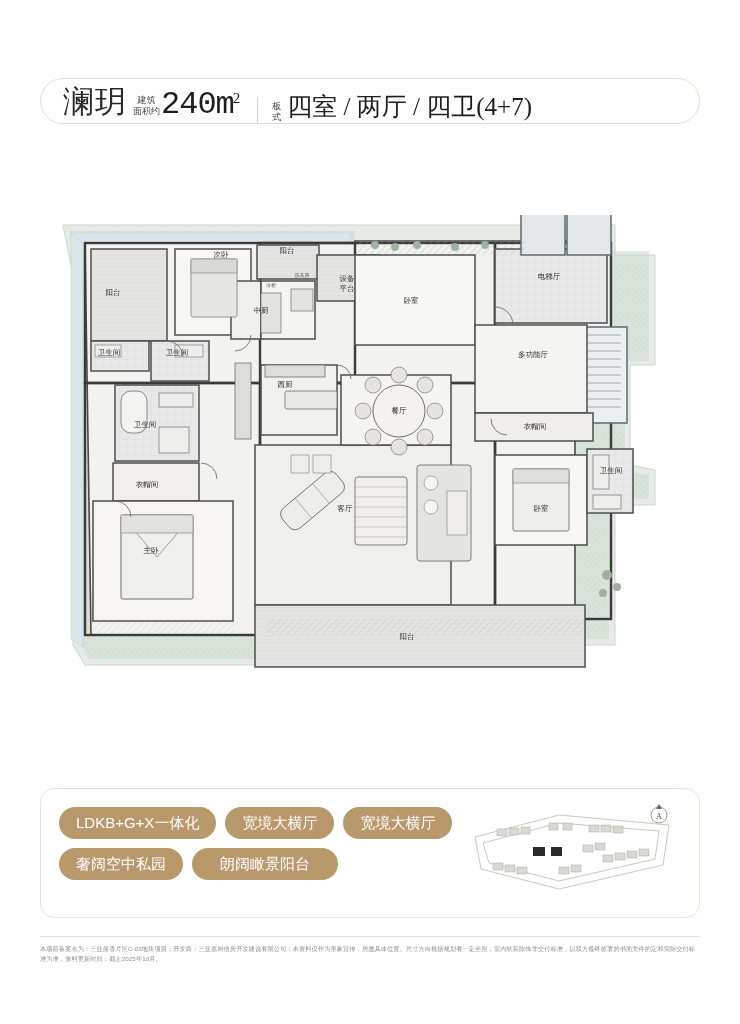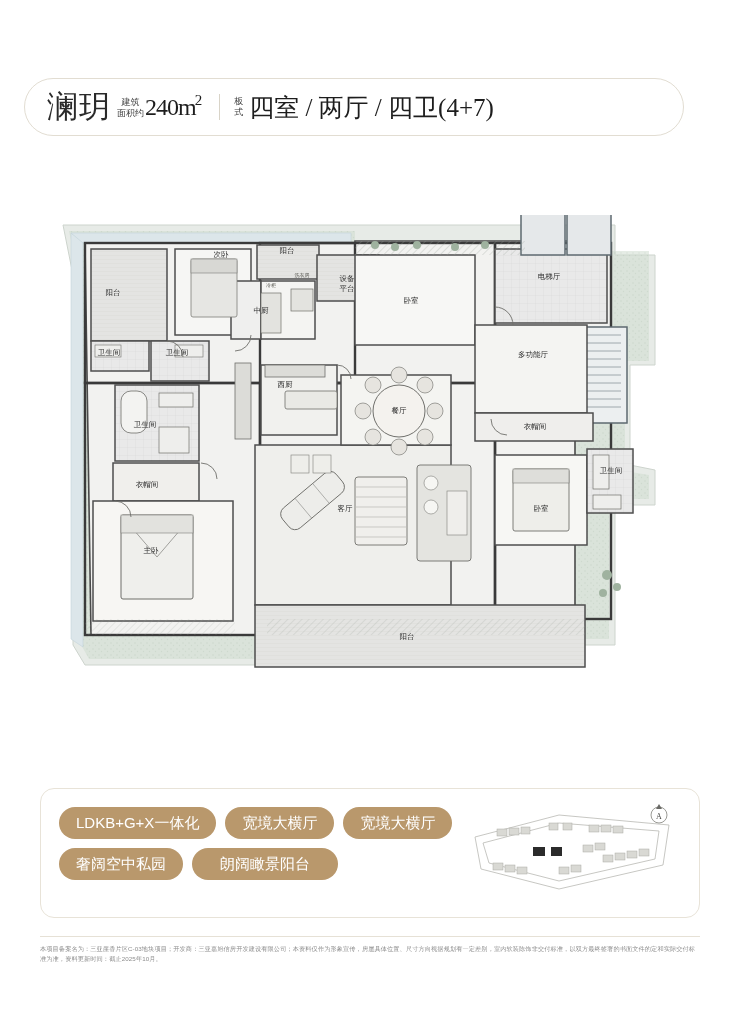--- a/index.html
+++ b/index.html
@@ -12,27 +12,27 @@
   #page {
     position: relative;
     width: 740px; height: 1024px;
     overflow: hidden;
     background: #ffffff;
   }
 
   
   .header {
     position: absolute;
-    left: 24px; top: 78px;
-    width: 660px; height: 58px;
+    left: 40px; top: 78px;
+    width: 660px; height: 46px;
     background: #ffffff;
     border: 1px solid #e2ddd2;
     border-radius: 29px;
     display: flex;
-    align-items: center;
+    align-items: flex-end;
     padding-left: 22px;
   }
   .title-cn {
     font-family: "Liberation Serif", serif;
     font-size: 31px;
     color: #2a2a2a;
     letter-spacing: 1px;
     font-weight: 400;
   }
   .area-wrap {
@@ -44,22 +44,22 @@
     font-size: 9px;
     line-height: 11px;
     color: #3a3a3a;
     text-align: center;
     margin-right: 1px;
     margin-bottom: 6px;
     font-family: Liberation Sans, sans-serif;
   }
   .area-prefix div { white-space: nowrap; }
   .area-num {
-    font-family: Liberation Serif, serif;
-    font-size: 24px;
+    font-family: Liberation Mono, monospace;
+    font-size: 32px;
     font-weight: 400;
     color: #1d1d1d;
     line-height: 36px;
     letter-spacing: -1px;
   }
   .area-sup {
     font-family: "Liberation Serif", serif;
     font-size: 15px;
     color: #1d1d1d;
     position: relative;

